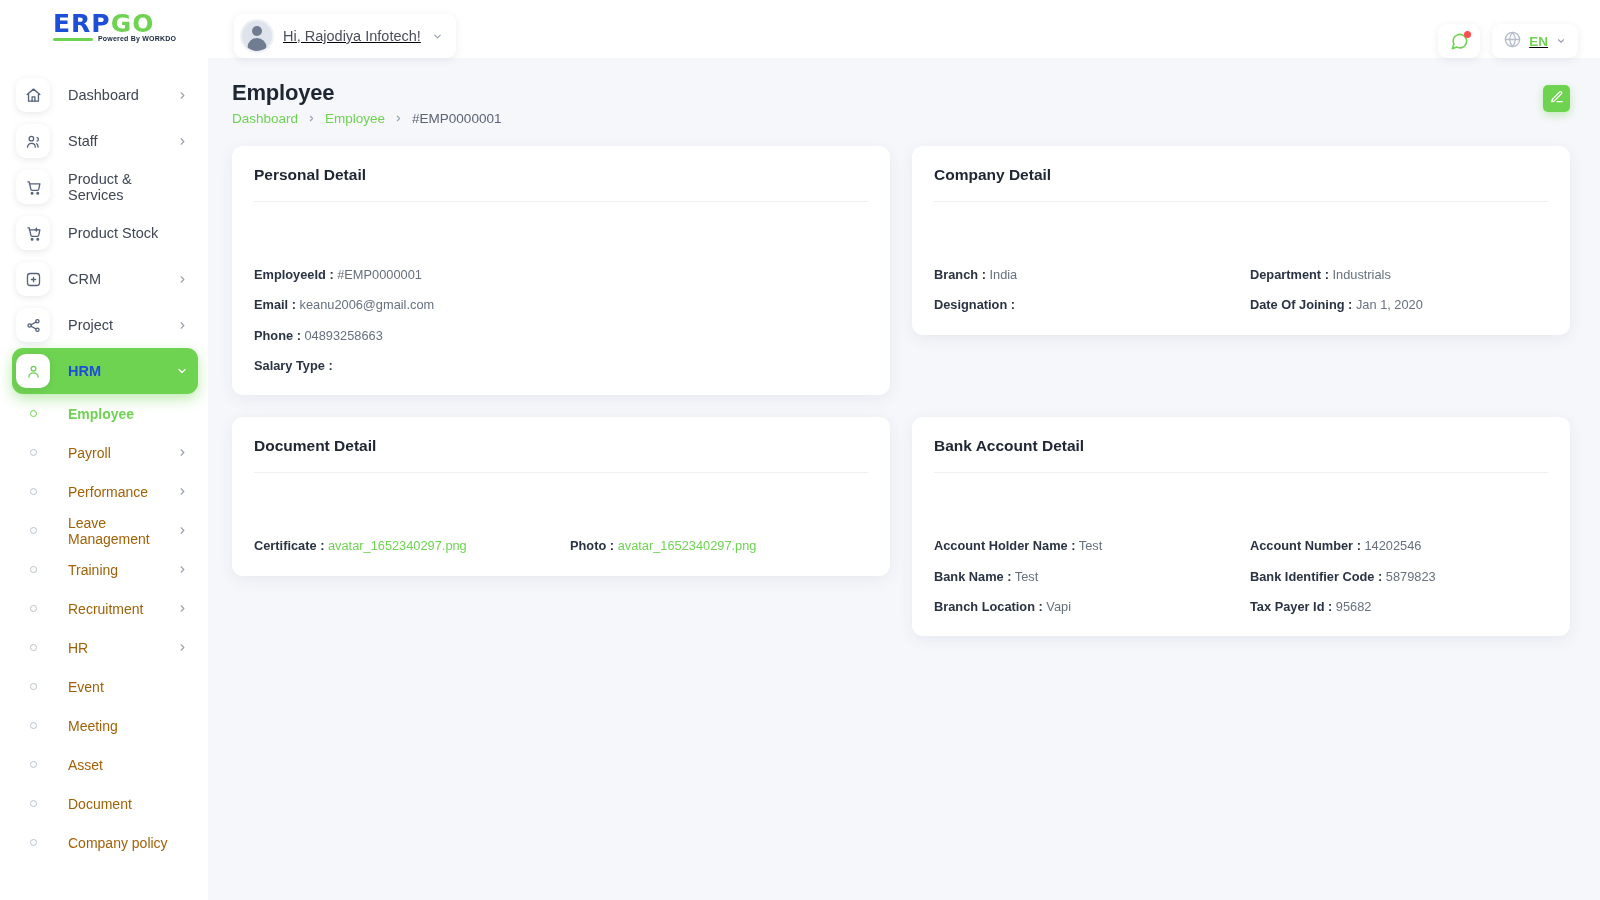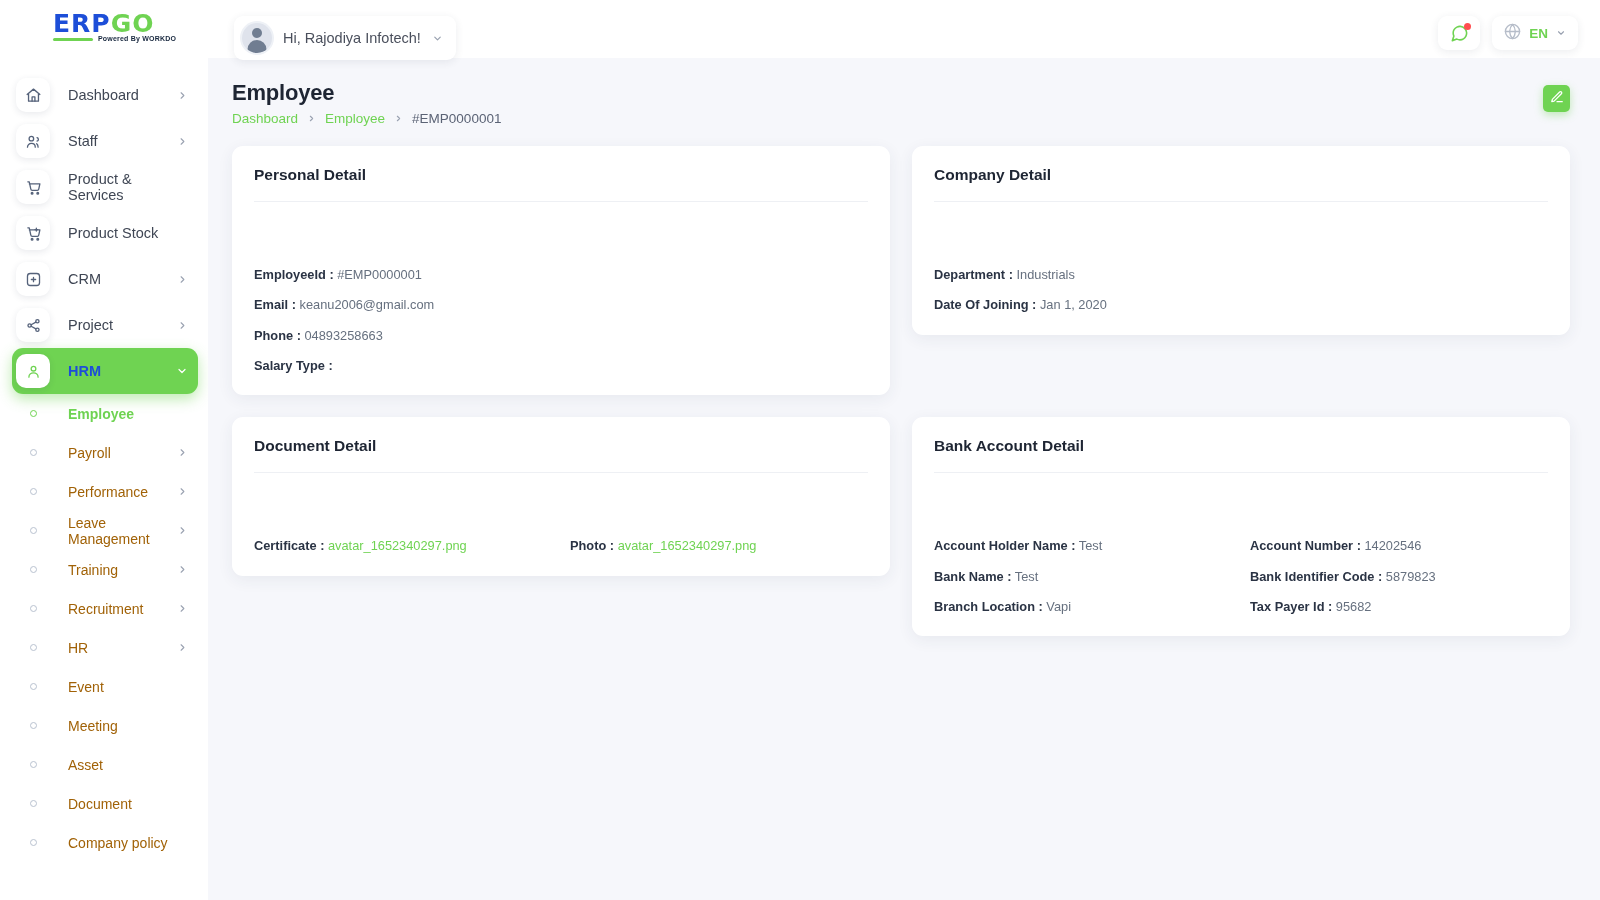--- a/index.html
+++ b/index.html
@@ -33,23 +33,23 @@
     position: absolute; left: 0; top: 27px;
     width: 40px; height: 3px; background: #6fd352; border-radius: 2px;
   }
   .logo-sub {
     position: absolute; left: 45px; top: 24px;
     font-size: 7px; font-weight: 700; color: #16263d;
     letter-spacing: .2px; white-space: nowrap;
   }
 
   .topbar-main {
-    flex: 1; display: flex; align-items: flex-start;
+    flex: 1; display: flex; align-items: flex-end;
     justify-content: space-between;
-    padding: 16px 22px 0 26px; height: 100%;
+    padding: 16px 22px 0 26px; height: 100%; text-decoration: underline;
   }
   .user-chip {
     display: flex; align-items: center; gap: 11px;
     background: #fff; border-radius: 9px;
     padding: 7px 13px 7px 8px;
     box-shadow: 0 2px 9px rgba(40,50,80,.09);
     cursor: pointer;
   }
   .avatar {
     width: 30px; height: 30px; border-radius: 50%;
@@ -499,20 +499,24 @@
               <div class="fld"><b>EmployeeId :</b> <span>#EMP0000001</span></div>
               <div class="fld"><b>Email :</b> <span>keanu2006@gmail.com</span></div>
               <div class="fld"><b>Phone :</b> <span>04893258663</span></div>
               <div class="fld"><b>Salary Type :</b> <span></span></div>
             </div>
           </div>
         </section>
         <section class="card">
           <div class="card-title">Company Detail</div>
           <div class="rows">
+            <div class="col left">
+              <div class="fld"><b>Branch :</b> <span>India</span></div>
+              <div class="fld"><b>Designation :</b> <span></span></div>
+            </div>
             <div class="col right">
               <div class="fld"><b>Department :</b> <span>Industrials</span></div>
               <div class="fld"><b>Date Of Joining :</b> <span>Jan 1, 2020</span></div>
             </div>
           </div>
         </section>
         <section class="card">
           <div class="card-title">Document Detail</div>
           <div class="rows">
             <div class="col left">

